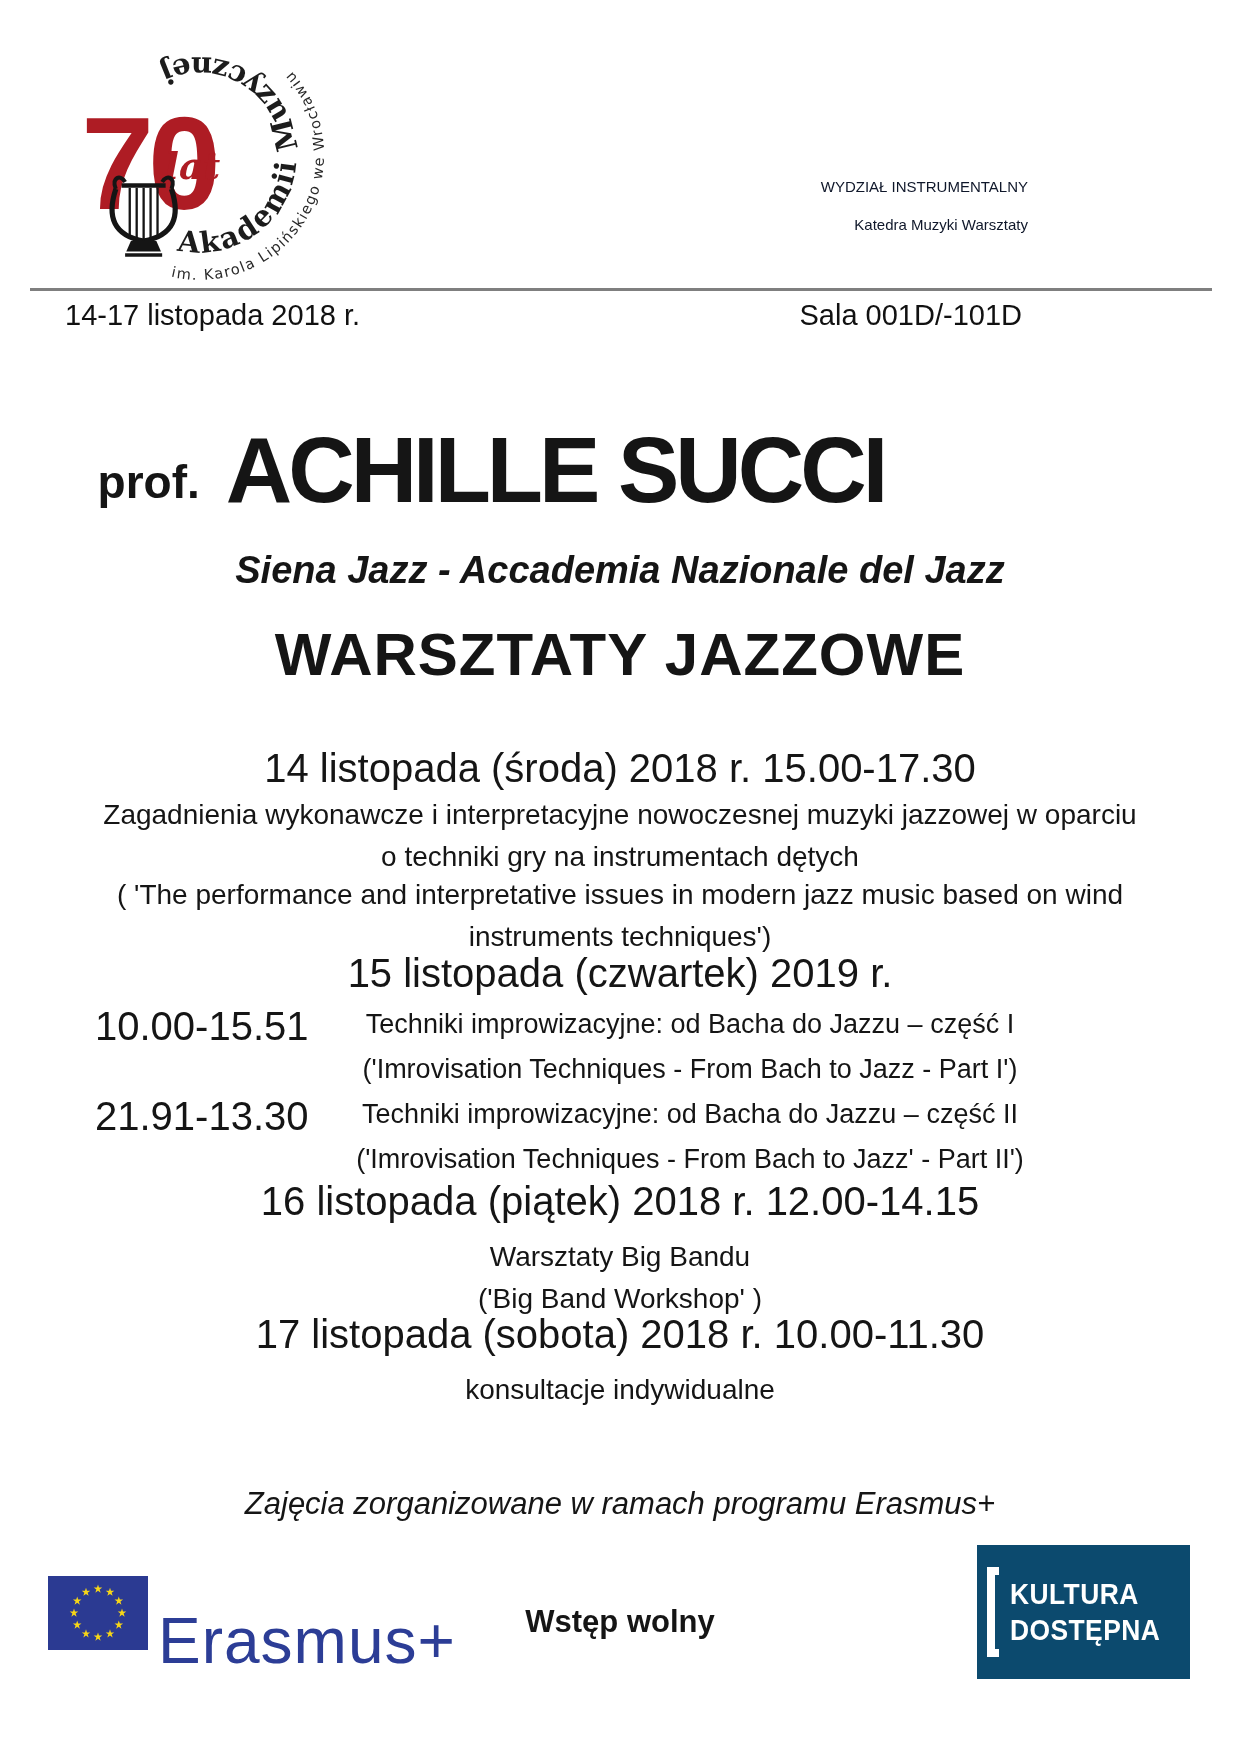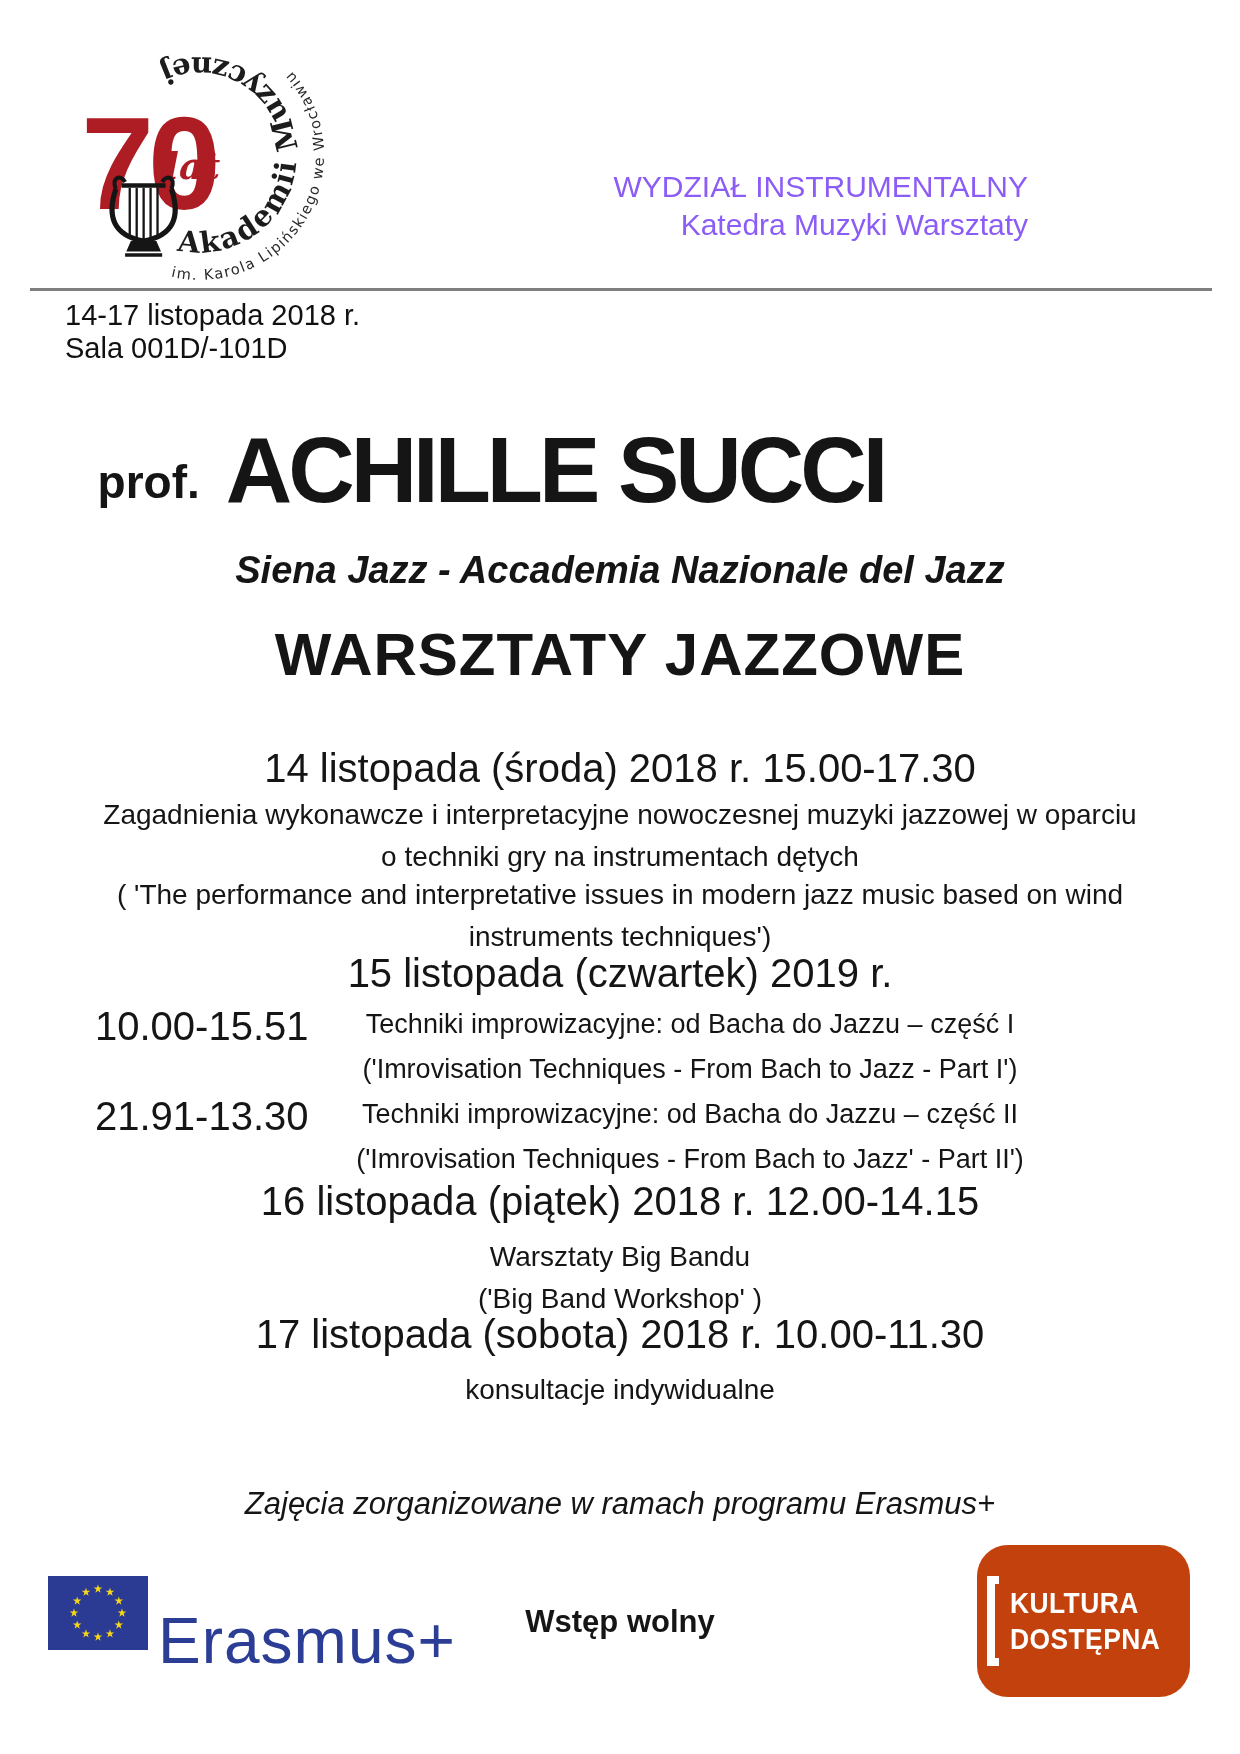--- a/index.html
+++ b/index.html
@@ -5,26 +5,26 @@
   html,body{margin:0;padding:0;background:#e8e8e8;}
   .page{
     position:relative;width:1240px;height:1754px;margin:0 auto;
     background:#ffffff;overflow:hidden;
     font-family:"Liberation Sans",sans-serif;color:#151515;
   }
   
   .logo{position:absolute;left:48px;top:28px;width:302px;height:264px;}
   .dept{
     position:absolute;top:168px;right:212px;text-align:right;
-    font-size:30px;line-height:38px;color:#8b5cf6;
+    font-size:15px;line-height:38px;color:#0f172a;
   }
   .divider{position:absolute;left:30px;right:28px;top:288px;height:3px;background:#7f7f7f;}
   .meta-row{
     position:absolute;left:65px;right:218px;top:299px;
-    display:flex;justify-content:space-between;font-size:29px;color:#111;flex-direction:column;
+    display:flex;justify-content:space-between;font-size:29px;color:#111;
   }
   
   .b-title{position:absolute;left:0;right:130px;top:417px;text-align:center;line-height:1.16;}
   .name-wrap{position:relative;display:inline-block;}
   .name{font-size:92px;font-weight:700;letter-spacing:-4px;white-space:nowrap;}
   .prof{
     position:absolute;right:100%;margin-right:26px;bottom:14px;
     font-size:46px;font-weight:700;letter-spacing:0;
   }
   .b-sub{position:absolute;left:0;right:0;top:549px;text-align:center;
@@ -48,22 +48,22 @@
   .b-day4{top:1310px;}
   .b-day4-lines{top:1369px;}
   
   .b-note{position:absolute;left:0;right:0;top:1486px;text-align:center;
     font-size:31px;font-style:italic;}
   .eu-flag{position:absolute;left:48px;top:1576px;width:100px;height:74px;}
   .erasmus-label{position:absolute;left:158px;top:1604px;font-size:64px;color:#2c3d96;letter-spacing:1px;}
   .free-entry{position:absolute;left:0;right:0;top:1604px;text-align:center;
     font-size:31px;font-weight:700;}
   .kultura{
-    position:absolute;left:977px;top:1545px;width:213px;height:152px;
-    background:#c2410c;display:flex;align-items:center;justify-content:center;gap:11px;border-radius:31px;
+    position:absolute;left:977px;top:1545px;width:213px;height:134px;
+    background:#0c4a6e;display:flex;align-items:center;justify-content:center;gap:11px;
   }
   .kbracket{width:12px;height:90px;box-sizing:border-box;
     border-left:8px solid #fff;border-top:8px solid #fff;border-bottom:8px solid #fff;}
   .ktext{color:#ffffff;font-weight:700;font-size:30px;line-height:36px;
     letter-spacing:0.5px;transform:scaleX(0.88);transform-origin:left center;white-space:nowrap;}
 </style>
 </head>
 <body>
 
 <div class="page">

